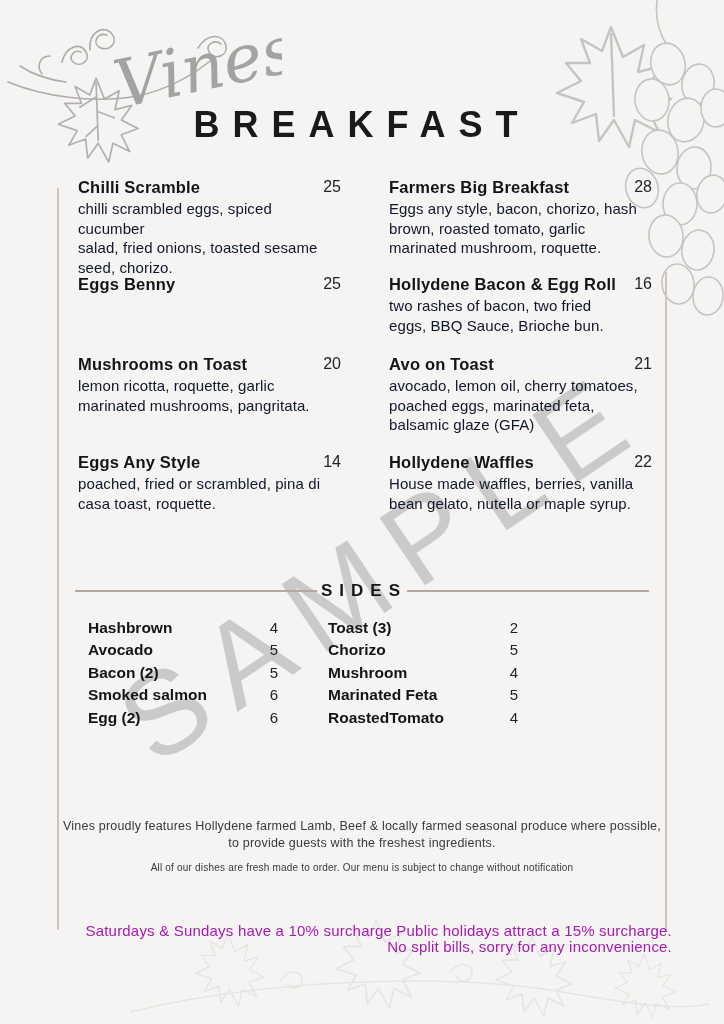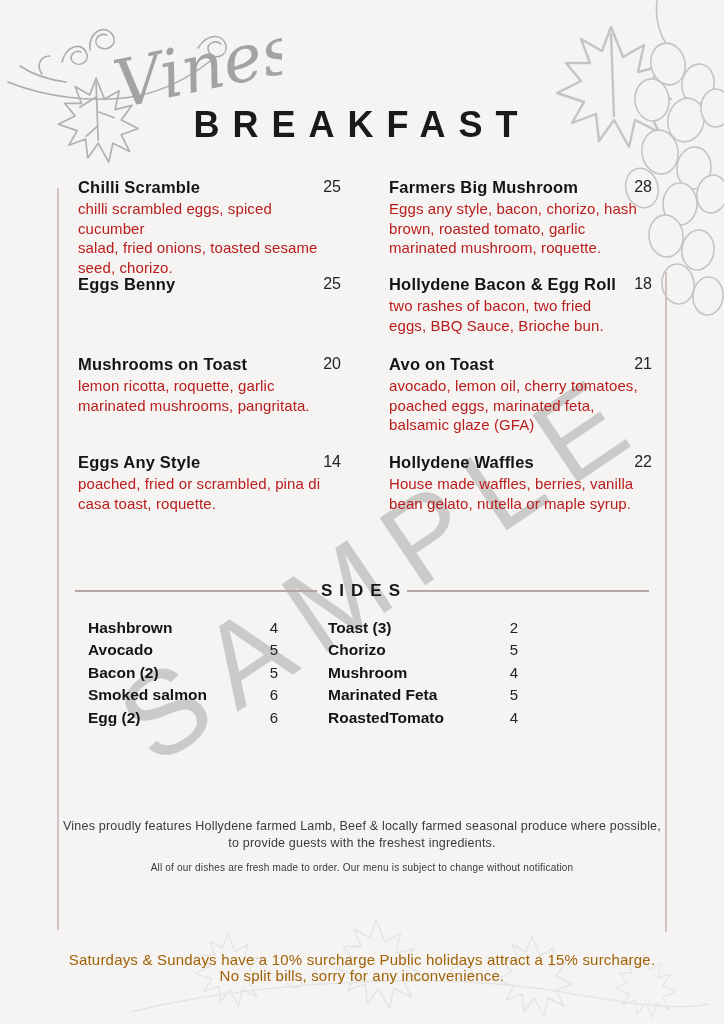--- a/index.html
+++ b/index.html
@@ -53,21 +53,21 @@
   .item-head { display:flex; justify-content:space-between; align-items:flex-start; }
   .item-name {
     font-size:16.5px; font-weight:700; color:#141414; line-height:20px;
     letter-spacing:.2px;
   }
   .item-price {
     font-size:16px; font-weight:400; color:#232323; line-height:20px;
     padding-left:8px;
   }
   .item-desc {
-    font-size:15px; font-weight:400; color:#b91c1c;
+    font-size:15px; font-weight:400; color:#0f172a;
     line-height:19.5px; margin-top:2px; white-space:pre-line;
     letter-spacing:.1px;
   }
 
   
   .sides-divider {
     position:absolute; top:581px; left:75px; right:75px;
     display:flex; align-items:center; 
   }
   .sides-divider .rule { flex:1; height:1.5px; background:#b6a7a2; }
@@ -80,21 +80,21 @@
     display:grid; grid-template-columns:190px 190px; column-gap:50px;
   }
   .side-row { display:flex; justify-content:space-between; line-height:22.4px; }
   .side-name { font-size:15.5px; font-weight:700; color:#141414; }
   .side-price { font-size:15px; font-weight:400; color:#232323; }
 
   
   .note { position:absolute; left:52px; right:52px; text-align:center; white-space:pre-line; color:#3a3a3a;margin-top:16px; }
   .note-1 { top:802px; font-size:12.5px; line-height:17px; letter-spacing:.2px; }
   .note-2 { top:843px; font-size:10px; line-height:17px; letter-spacing:.2px; }
-  .note-3 { top:936px; font-size:15px;  line-height:15.5px; color:#a16207; letter-spacing:.2px; }
+  .note-3 { top:907px; font-size:15px;  line-height:15.5px; color:#a21caf; letter-spacing:.2px;text-align:right; }
 </style>
 </head>
 <body>
 
 <div class="page">
 
   <svg class="deco logo-svg" width="280" height="185" viewBox="0 0 280 185" fill="none">
     <g stroke="#aeacaa" stroke-width="1.6" fill="none" stroke-linecap="round">
       <path d="M6 78 C 40 92, 90 100, 135 92 C 165 86, 190 72, 212 54"></path>
       <path d="M18 62 C 30 70, 48 76, 64 78"></path>
@@ -194,31 +194,31 @@
           <span class="item-price">14</span>
         </div>
         <div class="item-desc">poached, fried or scrambled, pina di
 casa toast, roquette.</div>
       </div>
     </div>
 
     <div class="menu-col">
       <div class="menu-item h1">
         <div class="item-head">
-          <span class="item-name">Farmers Big Mushroom</span>
+          <span class="item-name">Farmers Big Breakfast</span>
           <span class="item-price">28</span>
         </div>
         <div class="item-desc">Eggs any style, bacon, chorizo, hash
 brown, roasted tomato, garlic
 marinated mushroom, roquette.</div>
       </div>
       <div class="menu-item h2">
         <div class="item-head">
           <span class="item-name">Hollydene Bacon &amp; Egg Roll</span>
-          <span class="item-price">18</span>
+          <span class="item-price">16</span>
         </div>
         <div class="item-desc">two rashes of bacon, two fried
 eggs, BBQ Sauce, Brioche bun.</div>
       </div>
       <div class="menu-item h3">
         <div class="item-head">
           <span class="item-name">Avo on Toast</span>
           <span class="item-price">21</span>
         </div>
         <div class="item-desc">avocado, lemon oil, cherry tomatoes,

